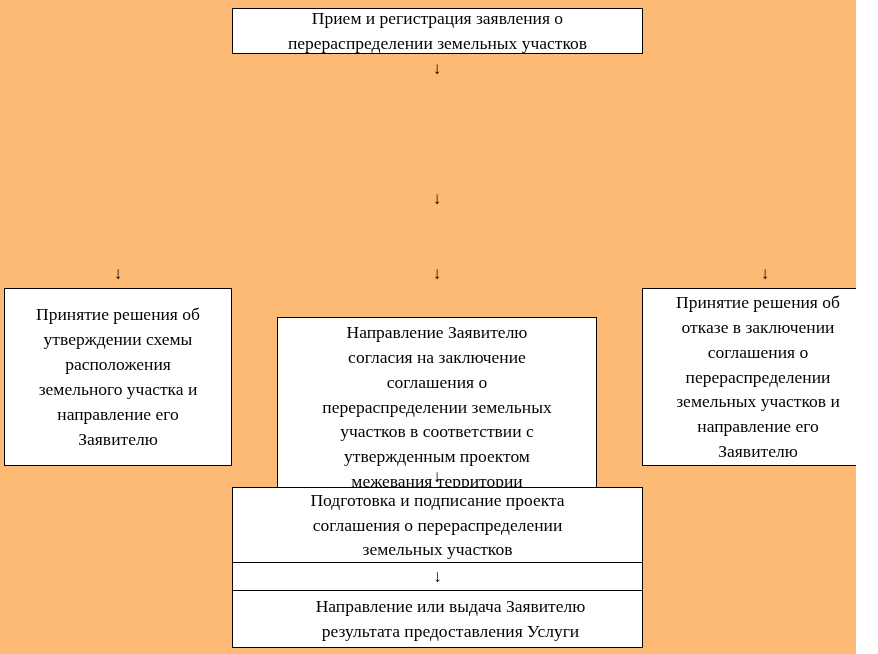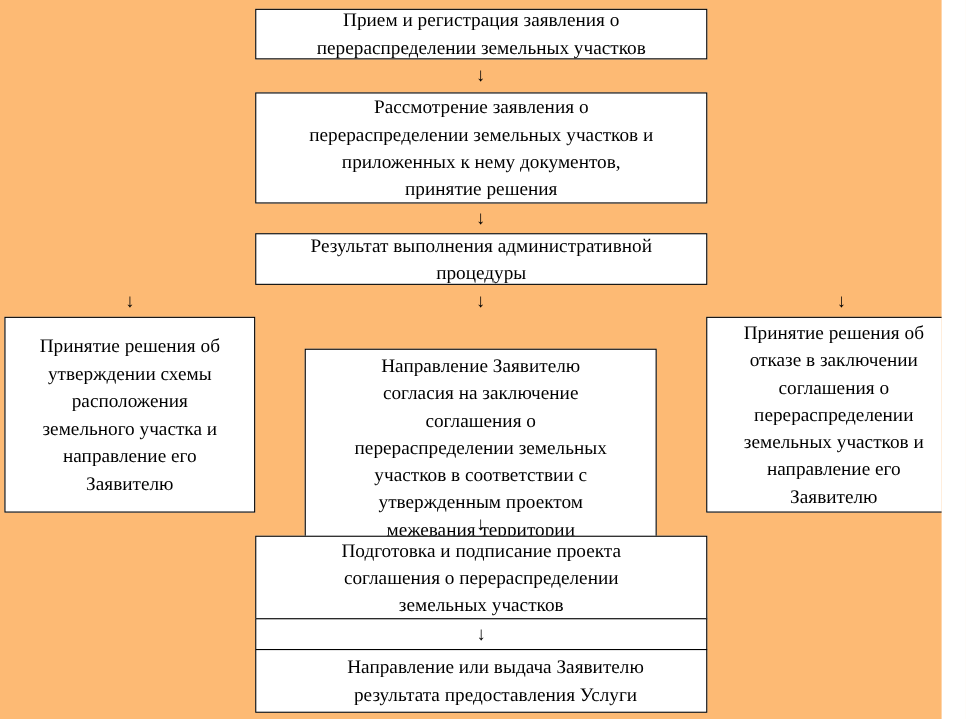--- a/index.html
+++ b/index.html
@@ -71,29 +71,23 @@
 </head>
 <body>
 
 <div class="canvas">
 
   <div class="box" id="box1">Прием и регистрация заявления о
 перераспределении земельных участков</div>
 
   <div class="arrow" id="arrow1">↓</div>
 
-  <div class="box" id="box2">Рассмотрение заявления о
-перераспределении земельных участков и
-приложенных к нему документов,
-принятие решения</div>
 
   <div class="arrow" id="arrow2">↓</div>
 
-  <div class="box" id="box3">Результат выполнения административной
-процедуры</div>
 
   <div class="arrow" id="arrow-left">↓</div>
 
   <div class="arrow" id="arrow-mid">↓</div>
 
   <div class="arrow" id="arrow-right">↓</div>
 
   <div class="box" id="box-left">Принятие решения об
 утверждении схемы
 расположения

